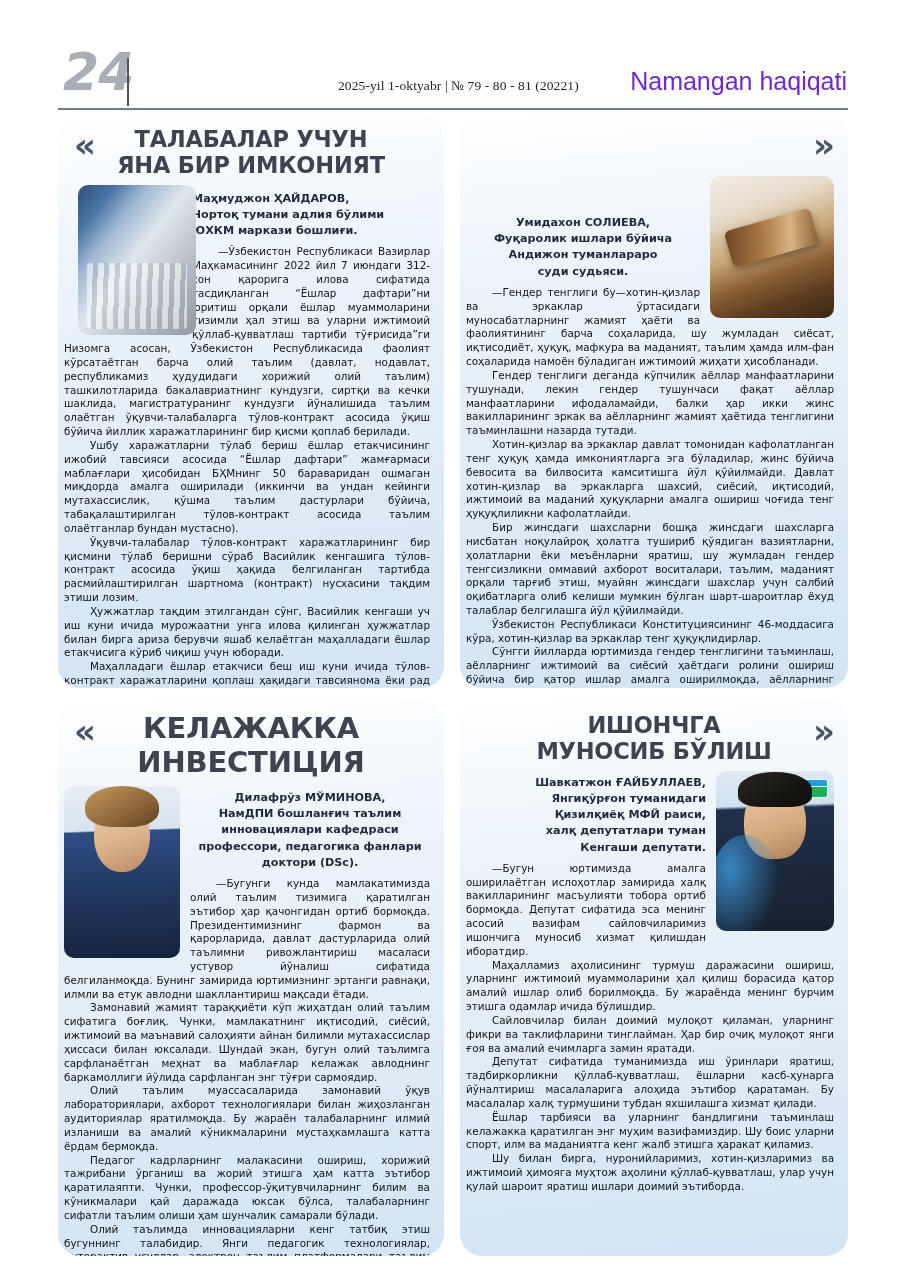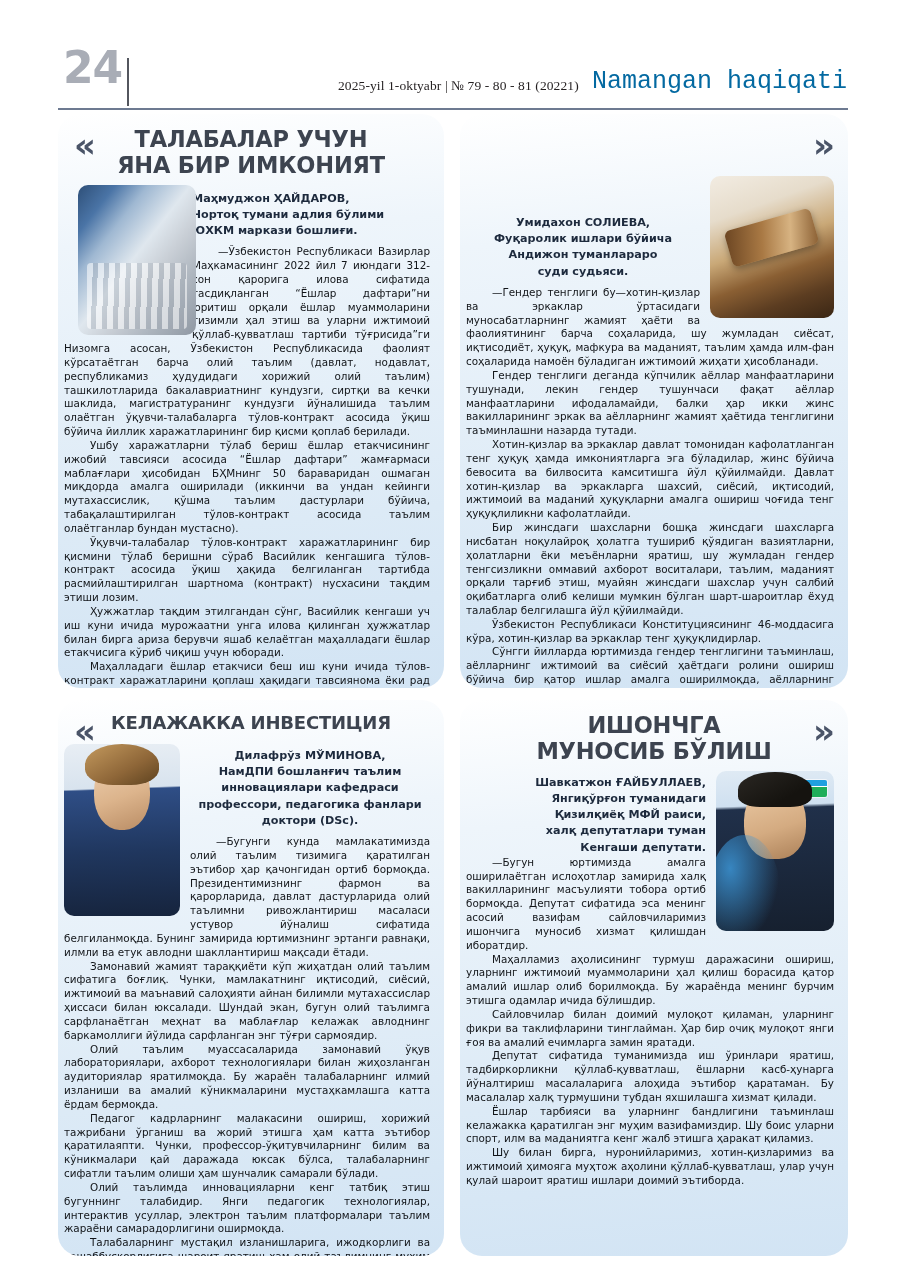--- a/index.html
+++ b/index.html
@@ -20,47 +20,48 @@
   
   .masthead {
     position: absolute;
     left: 0; top: 52px;
     width: 905px; height: 58px;
   }
   .folio-number {
     position: absolute;
     left: 63px; top: -6px;
     font-family: "DejaVu Sans", sans-serif;
-    font-size: 44px;
+    font-size: 52px;
     font-weight: 700;
     color: #a9adb6;
     letter-spacing: -1px;
     line-height: 1;
+    font-style: italic;
   }
   .folio-rule {
     position: absolute;
     left: 127px; top: 6px;
     width: 2px; height: 48px;
     background: #53565e;
   }
   .issue-line {
     position: absolute;
     left: 338px; top: 26px;
     font-family: "Liberation Serif", serif;
     font-size: 13.5px;
     color: #231f20;
     white-space: nowrap;
     letter-spacing: 0.1px;
   }
   .paper-name {
     position: absolute;
     right: 58px; top: 15px;
-    font-family: Liberation Mono, monospace;
+    font-family: Liberation Sans, sans-serif;
     font-size: 25px;
-    color: #0369a1;
+    color: #6d28d9;
     white-space: nowrap;
   }
   .masthead-rule {
     position: absolute;
     left: 58px; top: 108px;
     width: 790px; height: 2px;
     background: #6d7a91;
   }
 
   
@@ -84,21 +85,21 @@
   .headline {
     font-family: "DejaVu Sans", sans-serif;
     font-size: 22.5px;
     font-weight: 700;
     color: #3d4450;
     line-height: 1.17;
     letter-spacing: -0.2px;
     text-align: center;
     white-space: pre-line;
   }
-  .headline.single { font-size: 18px; }
+  .headline.single { font-size: 29px; }
   .quote-mark {
     position: absolute;
     top: 14px;
     font-family: "DejaVu Sans", sans-serif;
     font-size: 34px;
     font-weight: 700;
     color: #4a5468;
     line-height: 1;
     letter-spacing: -3px;
   }
@@ -319,21 +320,21 @@
       <div class="flow-wrap">
         <div class="photo ph-man" style="width:118px; height:160px; position:relative; float:right; margin:0 0 4px 10px;">
           <div class="blue-swoosh"></div>
           <div class="flag-badge"></div>
         </div>
         <div class="byline" style="padding-top:4px; text-align:right;">Шавкатжон ҒАЙБУЛЛАЕВ,
 Янгиқўрғон туманидаги
 Қизилқиёқ МФЙ раиси,
 халқ депутатлари туман
 Кенгаши депутати.</div>
-        <div class="bodytext" style="">
+        <div class="bodytext" style="margin-top:6px;">
           <p>—Бугун юртимизда амалга оширилаётган ислоҳотлар замирида халқ вакилларининг масъулияти тобора ортиб бормоқда. Депутат сифатида эса менинг асосий вазифам сайловчиларимиз ишончига муносиб хизмат қилишдан иборатдир.</p>
           <p>Маҳалламиз аҳолисининг турмуш даражасини ошириш, уларнинг ижтимоий муаммоларини ҳал қилиш борасида қатор амалий ишлар олиб борилмоқда. Бу жараёнда менинг бурчим этишга одамлар ичида бўлишдир.</p>
           <p>Сайловчилар билан доимий мулоқот қиламан, уларнинг фикри ва таклифларини тинглайман. Ҳар бир очиқ мулоқот янги ғоя ва амалий ечимларга замин яратади.</p>
           <p>Депутат сифатида туманимизда иш ўринлари яратиш, тадбиркорликни қўллаб-қувватлаш, ёшларни касб-ҳунарга йўналтириш масалаларига алоҳида эътибор қаратаман. Бу масалалар халқ турмушини тубдан яхшилашга хизмат қилади.</p>
           <p>Ёшлар тарбияси ва уларнинг бандлигини таъминлаш келажакка қаратилган энг муҳим вазифамиздир. Шу боис уларни спорт, илм ва маданиятга кенг жалб этишга ҳаракат қиламиз.</p>
           <p>Шу билан бирга, нуронийларимиз, хотин-қизларимиз ва ижтимоий ҳимояга муҳтож аҳолини қўллаб-қувватлаш, улар учун қулай шароит яратиш ишлари доимий эътиборда.</p>
 
         </div>
       </div>
     </div>

